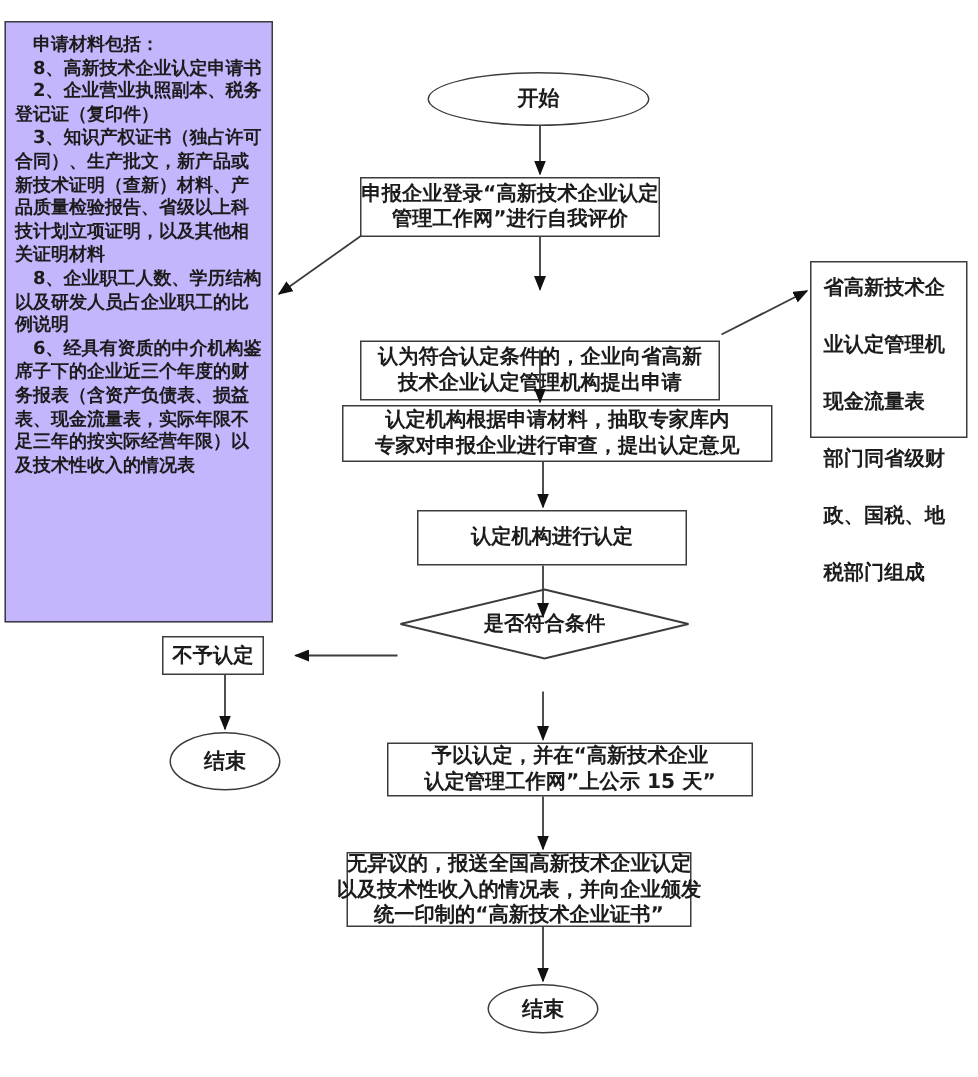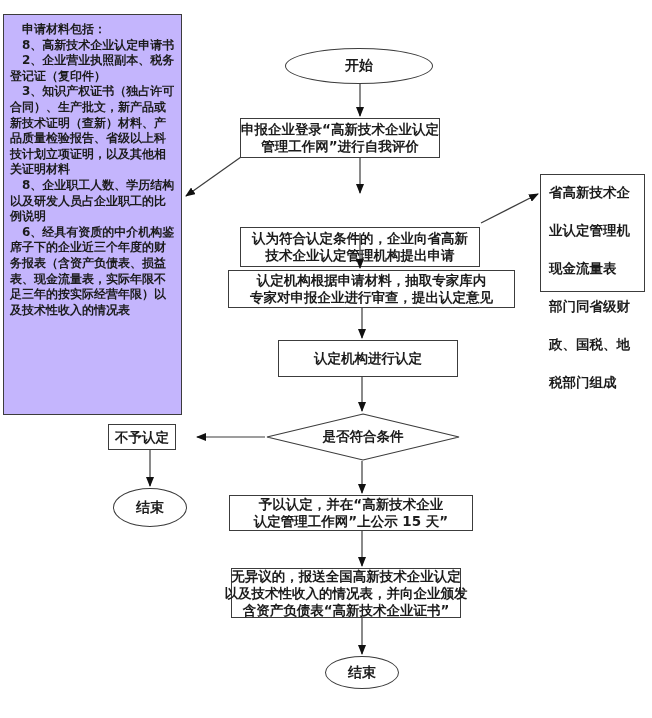--- a/index.html
+++ b/index.html
@@ -18,21 +18,21 @@
   .materials{
     position:absolute;box-sizing:border-box;border:1px solid #3c3c3c;background:#c4b5fd;
     left:3px;top:14px;width:179px;height:401px;
     font-size:12px;line-height:15.6px;padding:7px 5px 4px 6px;text-align:left;
   }
   .materials p{margin:0;text-indent:12px;}
   .orgbox{
     align-items:flex-start;justify-content:flex-start;text-align:left;
     padding:8px 0 0 8px;font-size:13.5px;line-height:18px;
   }
-  .diamond-wrap{position:absolute;left:265px;top:413px;width:196px;height:48px;}
+  .diamond-wrap{position:absolute;left:265px;top:392px;width:196px;height:48px;}
   .diamond-wrap svg{position:absolute;left:0;top:0;}
   .diamond-label{
     position:absolute;left:0;top:0;width:100%;height:100%;
     display:flex;align-items:center;justify-content:center;font-size:13.5px;
   }
   .connectors{position:absolute;left:0;top:0;pointer-events:none;z-index:3;}
 </style>
 </head>
 <body>
 
@@ -87,29 +87,29 @@
   </div>
 
   <div class="node rect" style="left:108px;top:424px;width:68px;height:26px;">
     <span class="ln">不予认定</span>
   </div>
 
   <div class="node ellipse" style="left:113px;top:488px;width:74px;height:39px;">
     <span class="ln">结束</span>
   </div>
 
-  <div class="node rect" style="left:229px;top:495px;width:244px;height:36px;">
+  <div class="node rect" style="left:258px;top:495px;width:244px;height:36px;">
     <span class="ln">予以认定，并在“高新技术企业</span>
     <span class="ln">认定管理工作网”上公示 15 天”</span>
   </div>
 
   <div class="node rect" style="left:231px;top:568px;width:230px;height:50px;">
     <span class="ln">无异议的，报送全国高新技术企业认定</span>
     <span class="ln">以及技术性收入的情况表，并向企业颁发</span>
-    <span class="ln">含资产负债表“高新技术企业证书”</span>
+    <span class="ln">统一印制的“高新技术企业证书”</span>
   </div>
 
   <div class="node ellipse" style="left:325px;top:656px;width:74px;height:33px;">
     <span class="ln">结束</span>
   </div>
 
   <svg class="connectors" width="652" height="718" viewBox="0 0 652 718">
     <defs>
       <marker id="ah" markerWidth="10" markerHeight="8" refX="9" refY="4" orient="auto" markerUnits="userSpaceOnUse">
         <path d="M0,0 L10,4 L0,8 Z" fill="#111111"></path>

